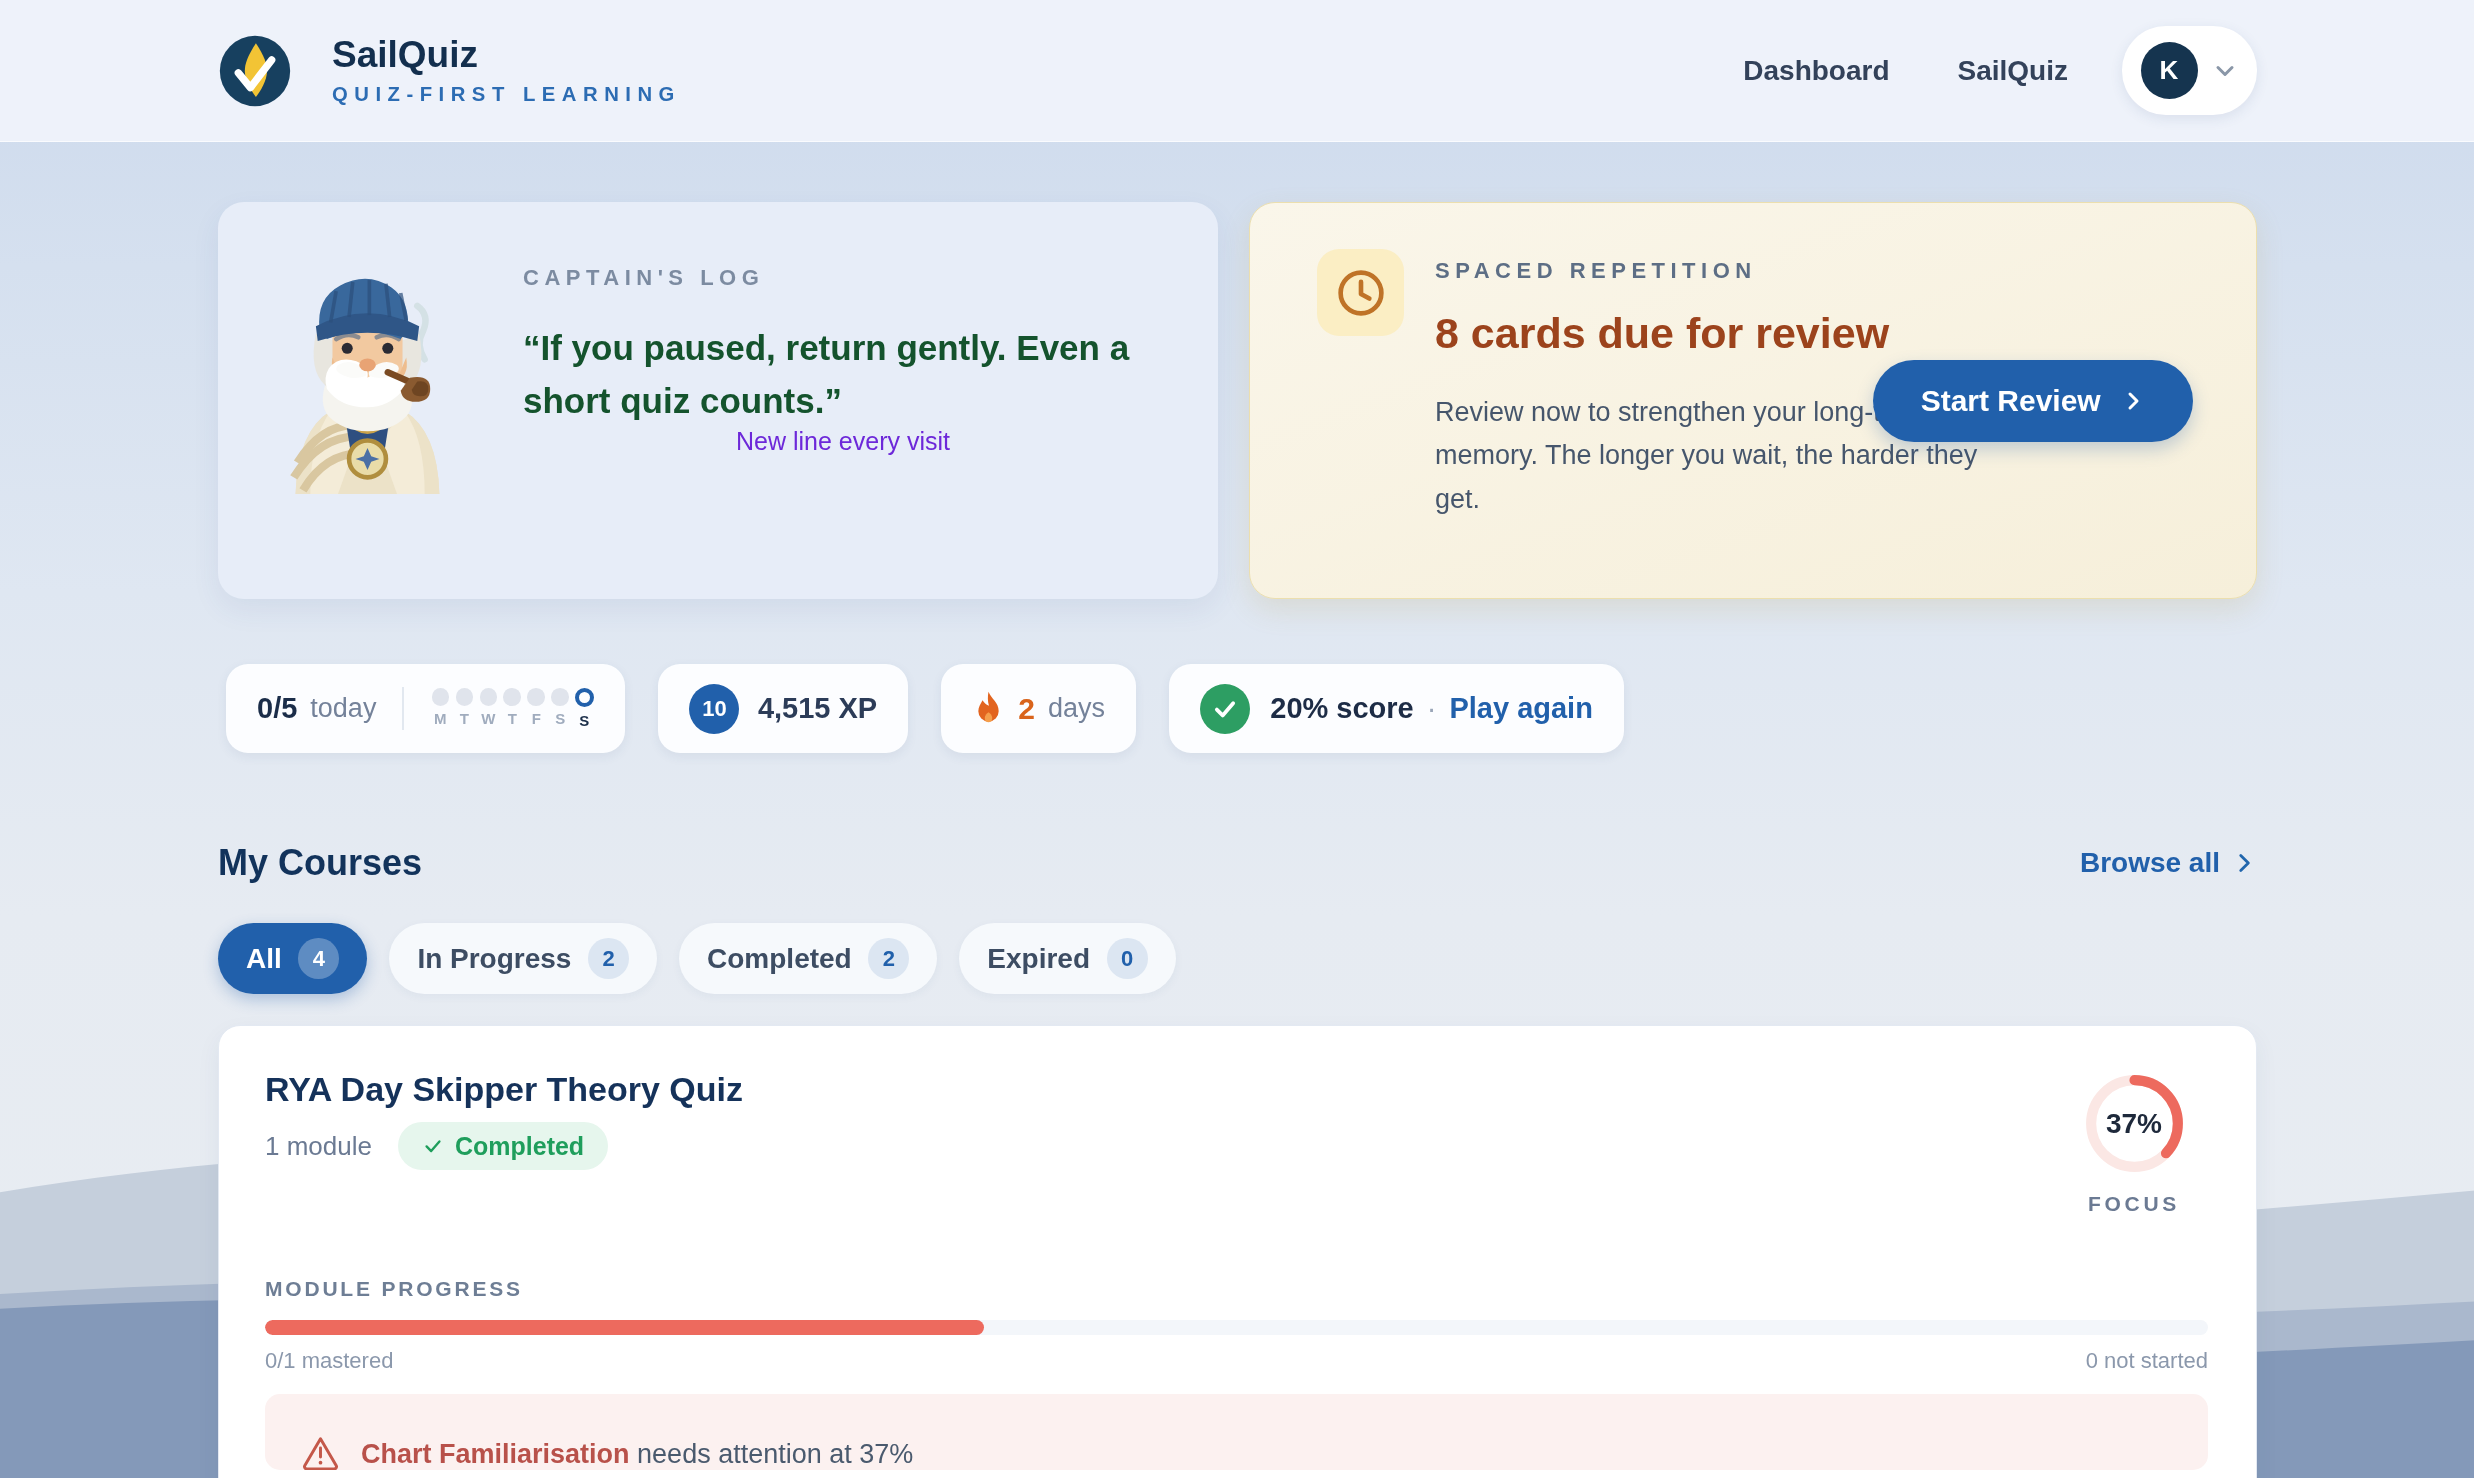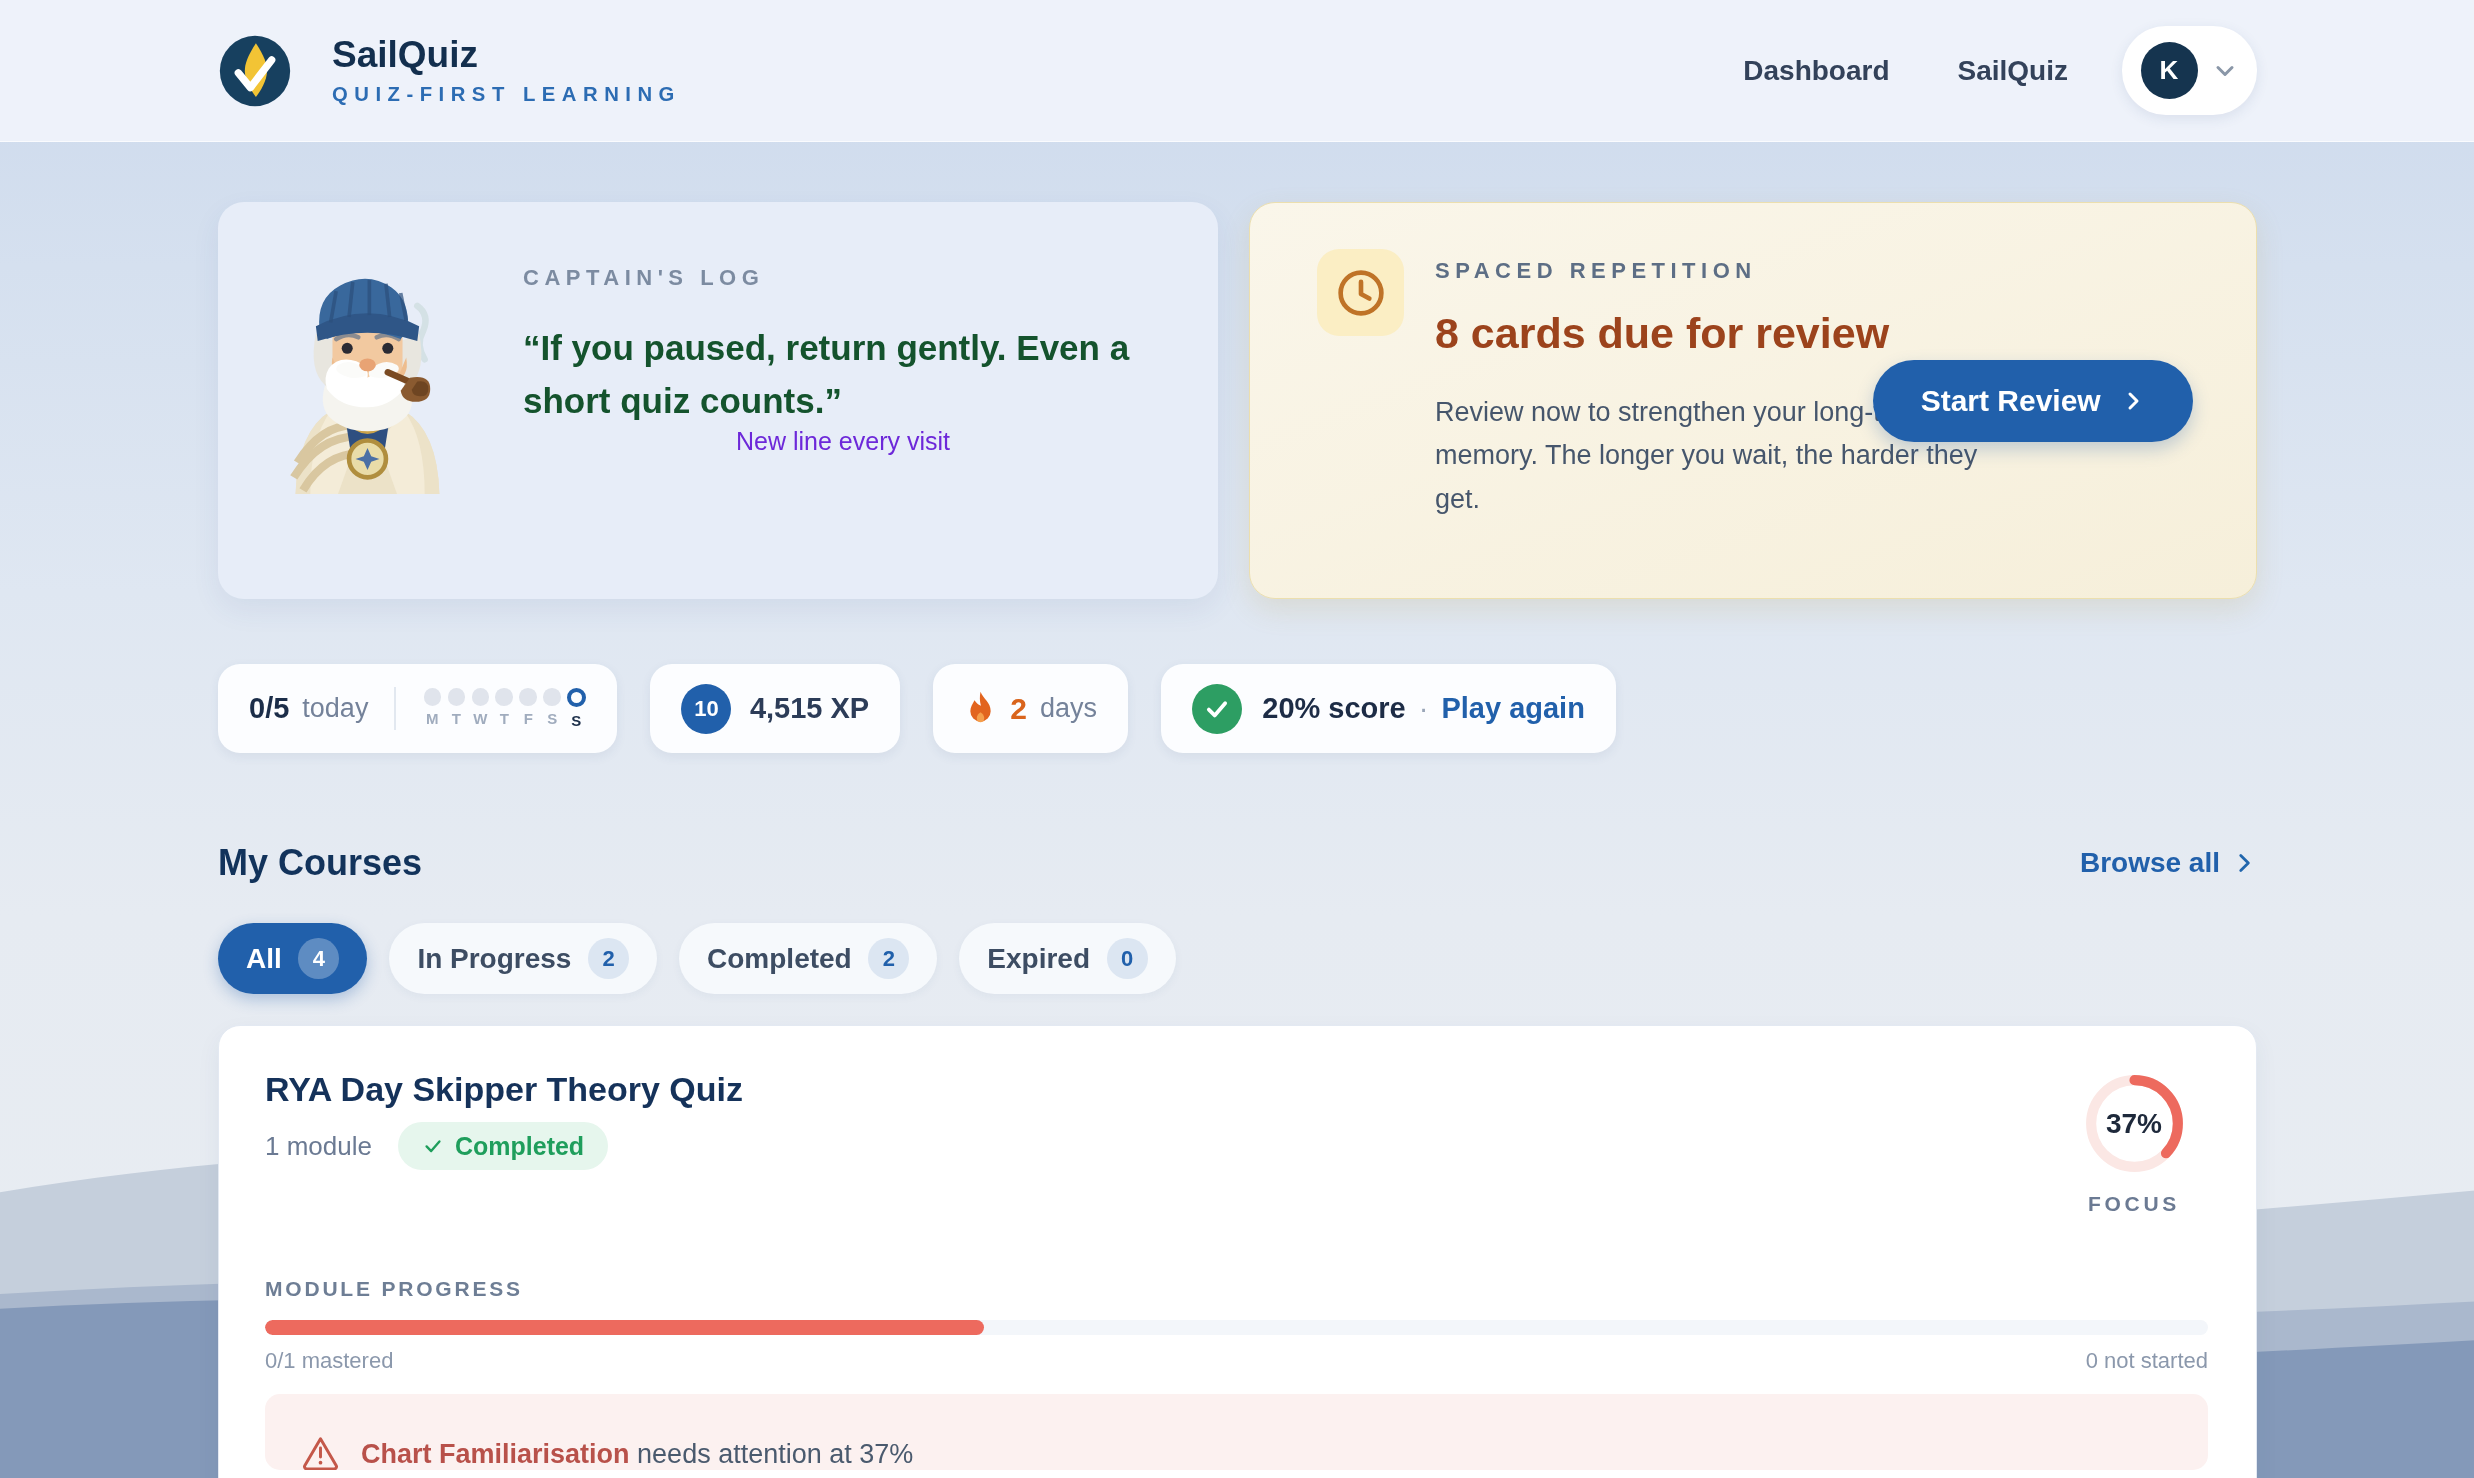--- a/index.html
+++ b/index.html
@@ -49,21 +49,21 @@
   .sr-label { font-size:22px; font-weight:700; letter-spacing:5.5px; color:#5d6e85; }
   .sr-title { margin-top:20.3px; font-size:43px; font-weight:700; color:#9c431c;
     line-height:1.35; max-width:462px; }
   .sr-body { margin-top:28px; font-size:27px; color:#46566c; line-height:1.62; max-width:573px; }
   .sr-button { position:absolute; right:63px; top:157px; height:82px; padding:0 48px;
     background:var(--accent,#205da9); border:none; border-radius:44px; color:#fff;
     font-size:30px; font-weight:700; font-family:inherit; display:flex; align-items:center; gap:20.3px;
     cursor:pointer; box-shadow:0 7.4px 16.6px rgba(32,93,169,.25); }
 
   
-  .stats { display:flex; gap:33px; margin-top:65px; }
+  .stats { display:flex; gap:33px; margin-top:65px;margin-left:8px; }
   .pill { height:89px; background:#fcfdff; border-radius:22px; display:flex; align-items:center;
     padding:0 31px; box-shadow:0 3.7px 11px rgba(40,70,120,.07); }
   .stat-num { font-size:29px; font-weight:800; color:#1b2d49; }
   .stat-sub { font-size:27px; color:#74829a; margin-left:13px; }
   .vdiv { width:1.8px; height:43px; background:#e2e8f0; margin:0 26px; }
   .week { display:flex; gap:3.7px; }
   .day-col { width:20.3px; display:flex; flex-direction:column; align-items:center; }
   .dot { width:17.6px; height:17.6px; border-radius:50%; background:#e0e4ec; }
   .day-col b { margin-top:4.6px; font-size:15px; font-weight:600; color:#a0acbe; font-style:normal; }
   .day-col.today .dot { background:transparent; border:4.6px solid var(--accent,#2160ab); width:19.4px; height:19.4px; }

